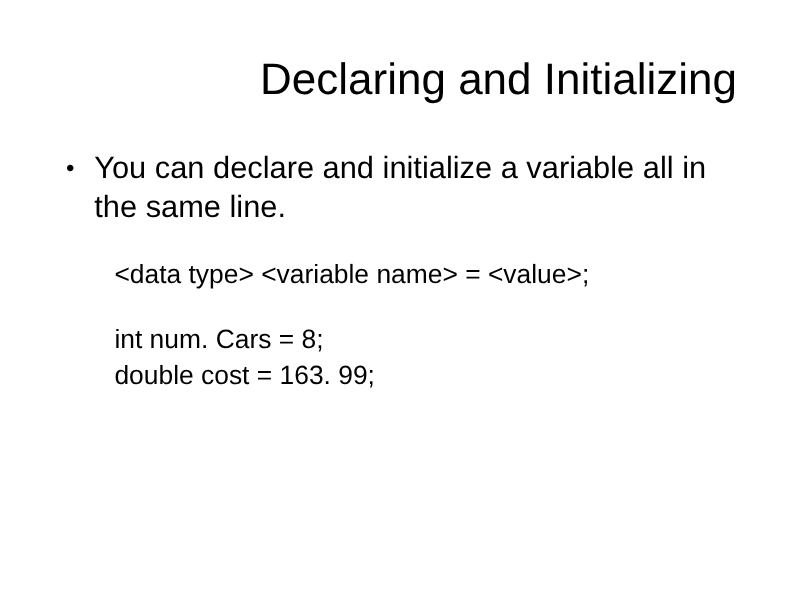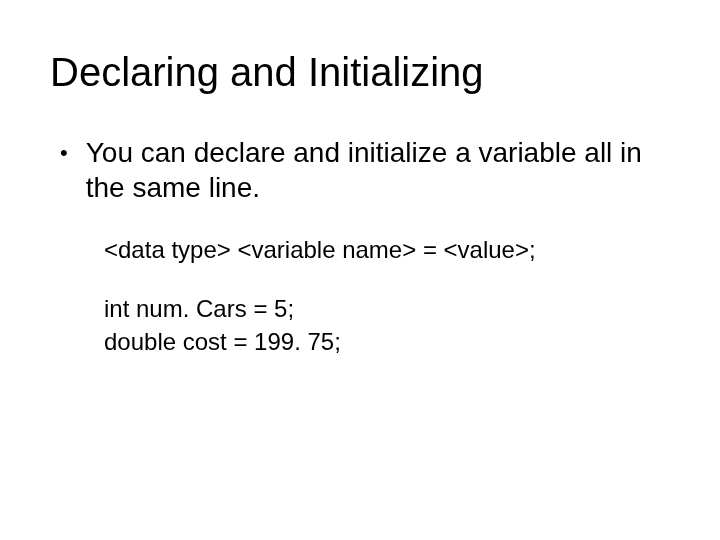--- a/index.html
+++ b/index.html
@@ -11,21 +11,21 @@
       width: 720px;
       height: 540px;
       background: #ffffff;
       font-family: Arial, Helvetica, sans-serif;
       color: #000000;
       padding: 40px 50px;
     }
     .slide-title {
       font-size: 40px;
       font-weight: normal;
-      text-align: left;
+      text-align: right;
       margin-bottom: 40px;
       margin-top: 10px;
     }
     .bullet-container {
       margin-left: 10px;
       margin-bottom: 20px;
     }
     .bullet-item {
       display: flex;
       align-items: flex-start;
@@ -60,15 +60,15 @@
 
 <div class="bullet-container">
   <div class="bullet-item">
     <span class="bullet-dot">•</span>
     <span class="bullet-text">You can declare and initialize a variable all in the same line.</span>
   </div>
 </div>
 
 <div class="sub-content">
   <div class="syntax-line">&lt;data type&gt; &lt;variable name&gt; = &lt;value&gt;;</div>
-  <div class="example-line">int num. Cars = 5;</div>
-  <div class="example-line">double cost = 199. 75;</div>
+  <div class="example-line">int num. Cars = 8;</div>
+  <div class="example-line">double cost = 163. 99;</div>
 </div>
 
 </body></html>

